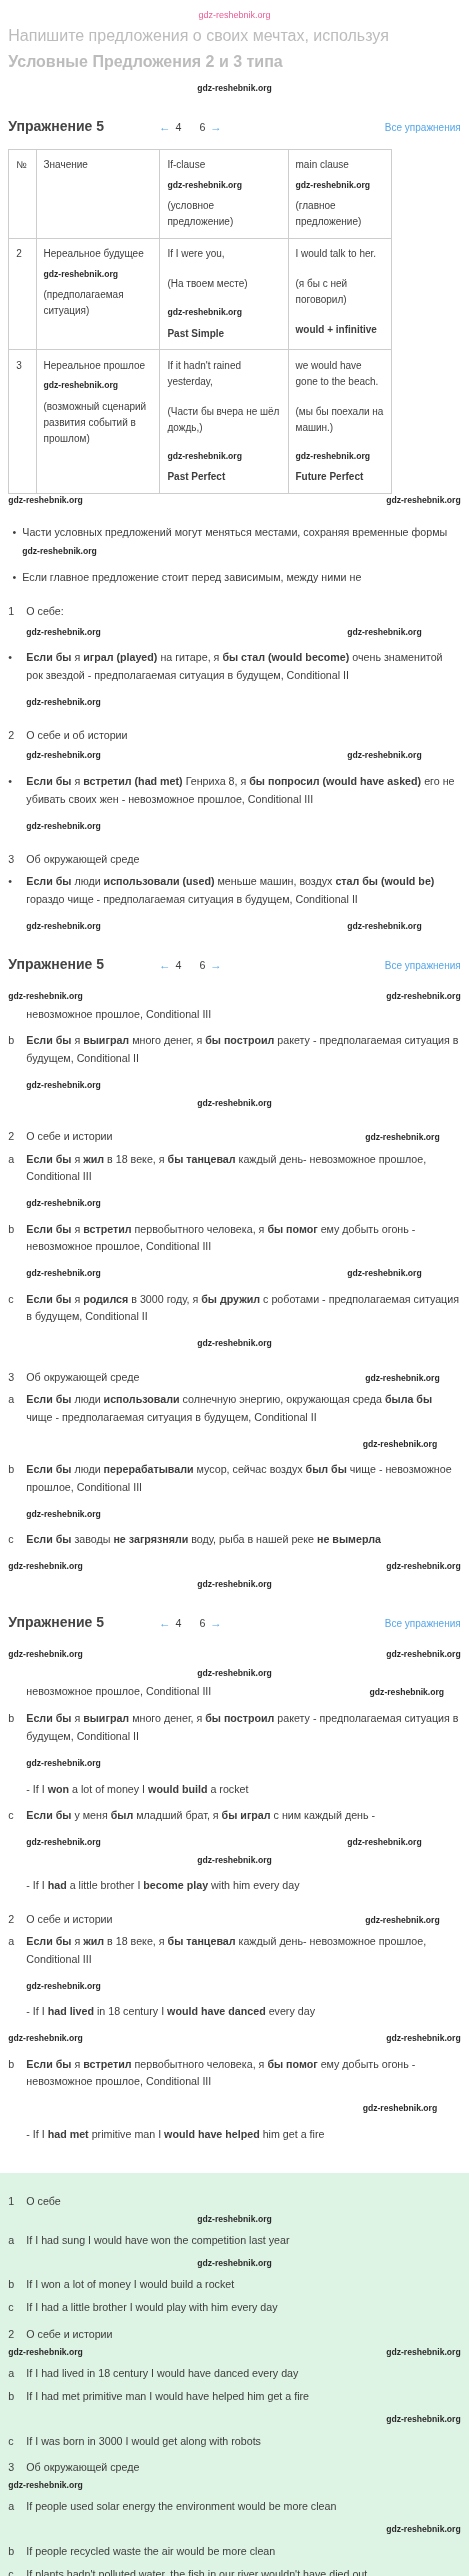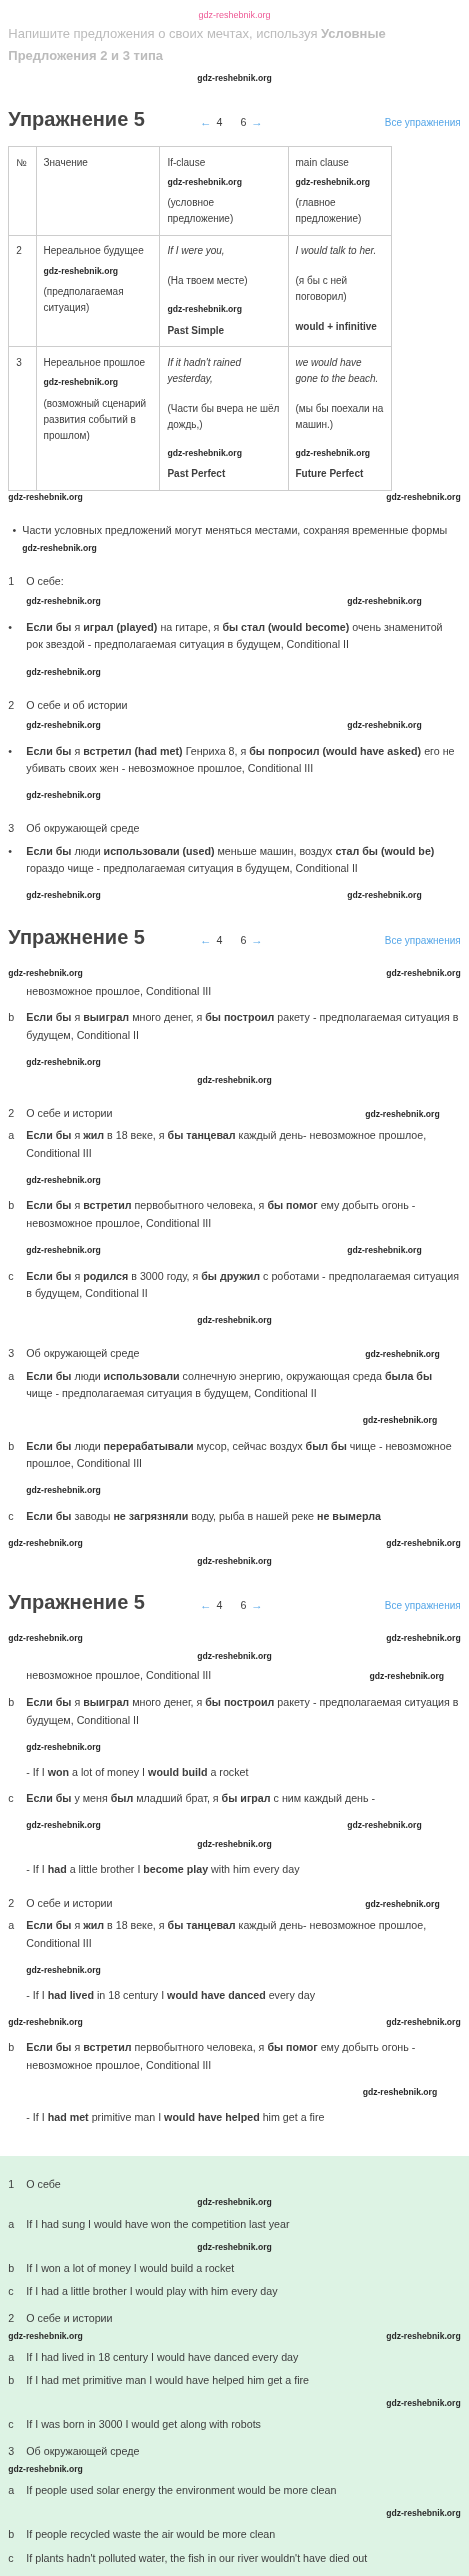--- a/index.html
+++ b/index.html
@@ -2,41 +2,41 @@
 <html style="--link-blue: #55a6e8; --logo-pink: #ee5a96; --answers-green: #ddf3e4; --watermark-dark: #2a2a2a;font-size:11px"><head>
 <meta charset="utf-8">
 <style>
   *{margin:0;padding:0;box-sizing:border-box}
   html,body{background:#fff}
   body{width:469px;font-family:"Liberation Sans","DejaVu Sans",sans-serif;color:#3e3e3e}
   .page{display:flex;flex-direction:column;min-height:2576px;width:469px}
   .content{padding:4.1px 8.3px 0}
   .logo-row{text-align:center;padding:3.5px 0 2.1px}
   .logo{color:var(--logo-pink,#ee5a96);font-size:9px;text-decoration:none}
-  .subtitle{color:#bcbcbc;font-size:13px;line-height:1.65;margin:1.4px 0 2.8px}
+  .subtitle{color:#bcbcbc;font-size:16px;line-height:1.65;margin:1.4px 0 2.8px}
   .wm{font-weight:700;font-size:8.6px;color:var(--watermark-dark,#2a2a2a);white-space:nowrap}
   .wm-row{display:flex;padding:4.1px 0}
   .wm-row.tight{padding:1.4px 0}
   .wm-row.center{justify-content:center}
   .wm-row.right{justify-content:flex-end;padding-right:23.5px}
   .wm-row.split{justify-content:space-between}
   .wm-row.split-in{justify-content:space-between;padding-left:18px;padding-right:39px}
   .wm-row.indent{padding-left:18px}
   .ex-header{display:flex;align-items:baseline;margin:21px 0 15px}
-  .ex-title{font-size:20px;font-weight:700;color:#454545}
+  .ex-title{font-size:14px;font-weight:700;color:#454545}
   .ex-nav{display:flex;gap:18px;margin-left:55px;font-size:10.7px;align-items:baseline}
   .nav-group{text-decoration:none;display:flex;gap:4.8px;align-items:baseline}
   .nav-group .arrow{color:var(--link-blue,#55a6e8);font-size:11.7px}
   .nav-group .num{color:#3e3e3e}
   .all-link{margin-left:auto;font-size:10px;color:var(--link-blue,#55a6e8);text-decoration:none}
   .grammar-table{border-collapse:collapse;width:384px;font-size:10px;line-height:1.6;color:#3e3e3e;margin-top:2.8px}
   .grammar-table th,.grammar-table td{border:0.7px solid #cdcdcd;padding:7.6px 7px;vertical-align:top;text-align:left;font-weight:400}
   .col-num{width:25px}.col-meaning{width:117px}.col-if{width:121px}.col-main{width:98px}
   .cell-wm{margin:5.5px 0}
-  .example{font-style:italic;margin-bottom:14px}
+  .example{margin-bottom:14px}
   .translation{margin-bottom:14px}
   .tense{font-weight:700}
   .notes{list-style:none;margin:18px 0 8.3px;padding-left:14px;font-size:10.7px;line-height:1.65}
   .notes li{position:relative;margin-bottom:9.7px}
   .notes li::before{content:"•";position:absolute;left:-9.7px;color:#3e3e3e}
   .sec-head{display:flex;align-items:baseline;margin:18px 0 5.5px;font-size:10.7px}
   .sec-num{width:18px;flex:none}
   .head-wm{margin-left:auto;margin-right:21px}
   .item{display:flex;margin:8.3px 0;font-size:10.7px;line-height:1.65}
   .marker{width:18px;flex:none}
@@ -143,20 +143,23 @@
     <div class="wm-row split tight">
       <span class="wm">gdz-reshebnik.org</span>
       <span class="wm">gdz-reshebnik.org</span>
     </div>
 
     <ul class="notes">
       <li>
         <span>Части условных предложений могут меняться местами, сохраняя временные формы</span>
         <span class="wm">gdz-reshebnik.org</span>
       </li>
+      <li>
+        <span>Если главное предложение стоит перед зависимым, между ними не</span>
+      </li>
     </ul>
 
     <section>
       <div class="sec-head">
         <span class="sec-num">1</span>
         <span class="sec-title">О себе:</span>
       </div>
       <div class="wm-row split-in">
         <span class="wm">gdz-reshebnik.org</span>
         <span class="wm">gdz-reshebnik.org</span>

